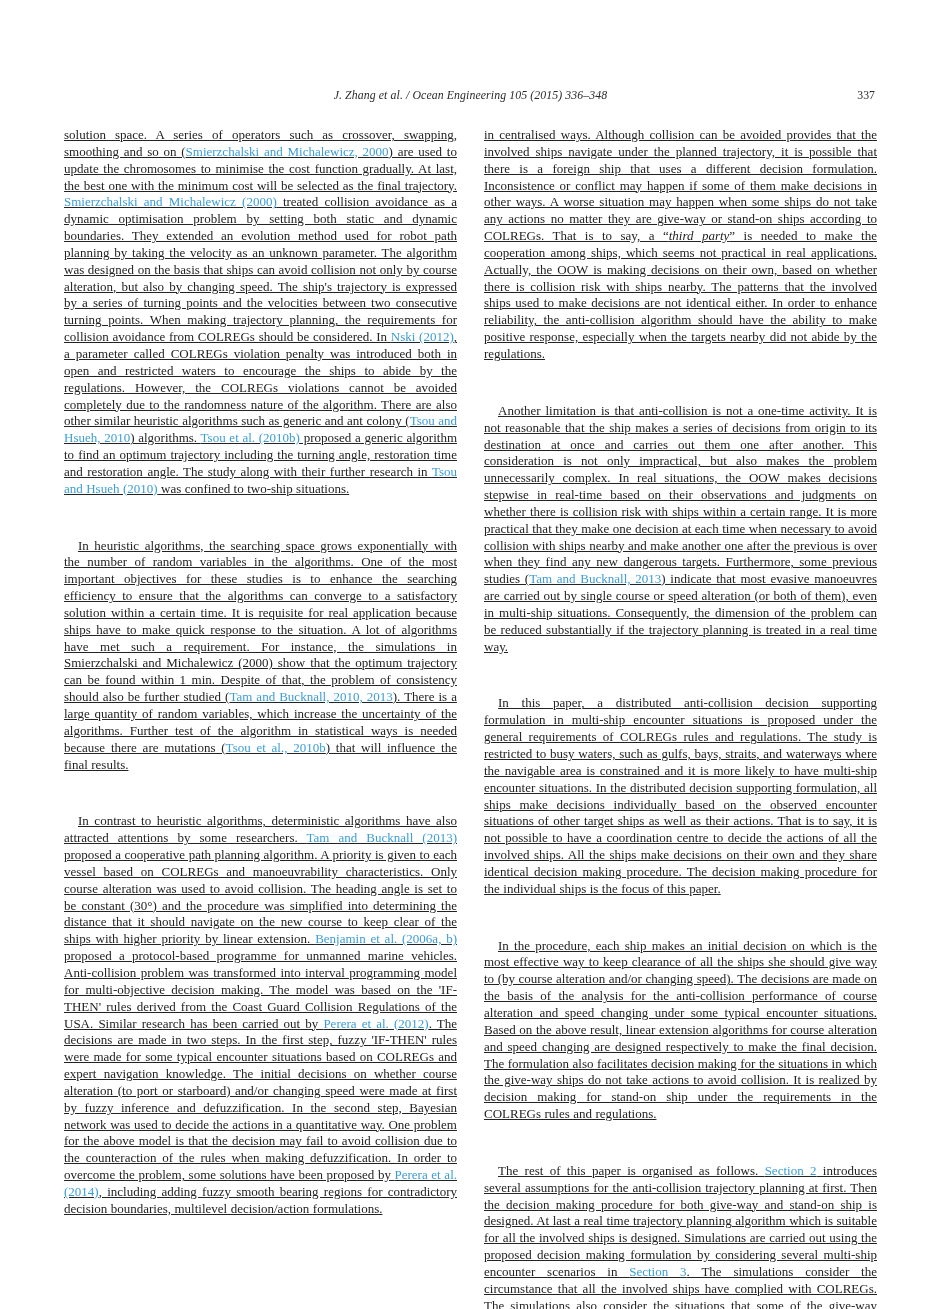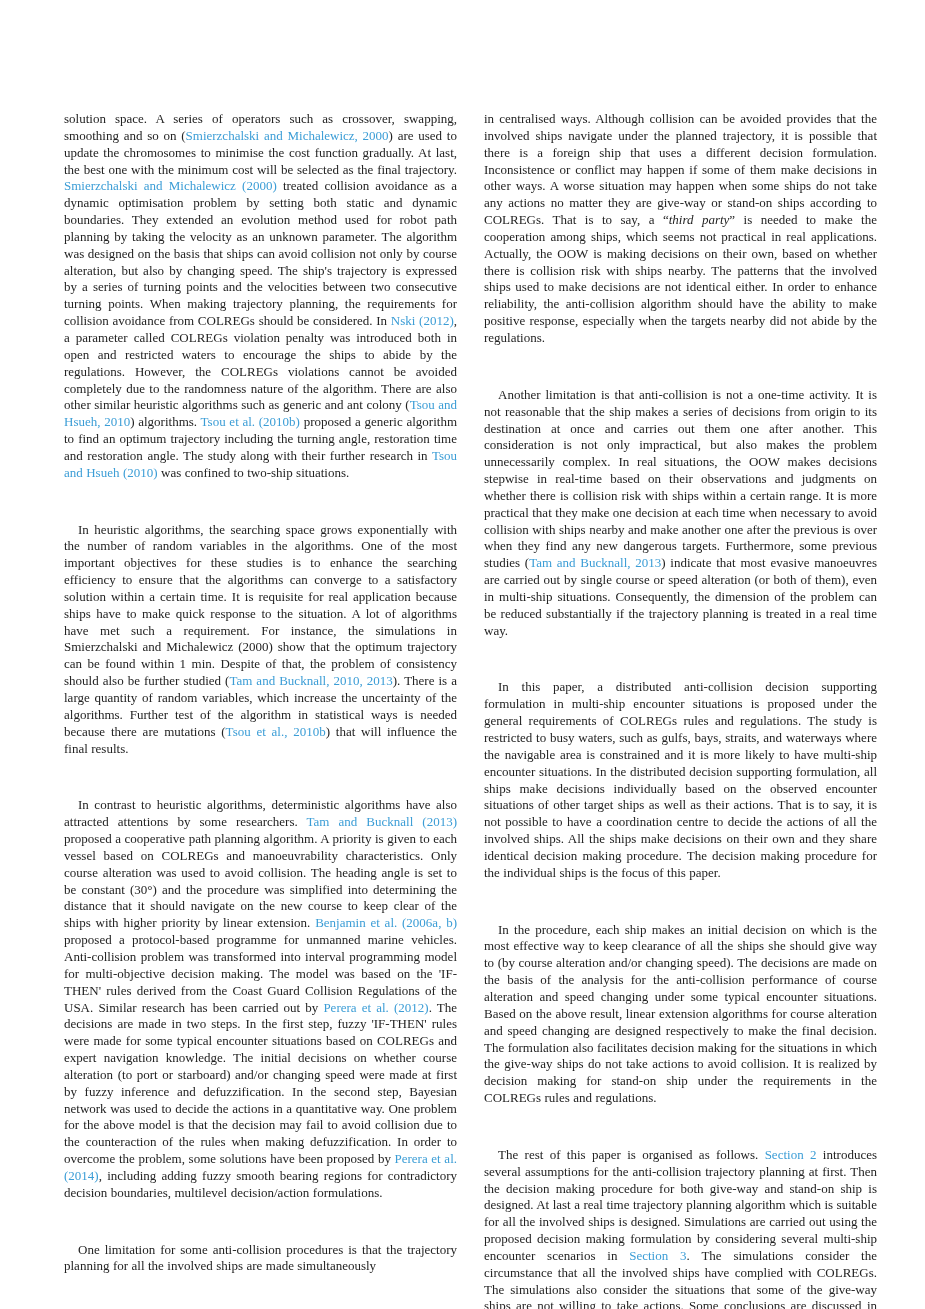--- a/index.html
+++ b/index.html
@@ -43,43 +43,47 @@
     width: 393px;
     font-size: 13px;
     line-height: 16.85px;
     text-align: justify;
     color: #232323;
     word-spacing: 0.2px;
   }
   p.para {
     margin: 0;
     padding: 0;
+    text-decoration: underline;
   }
   p.para.indent {
     text-indent: 14px;
     margin-top: 40px;
   }
   .cite-link {
     color: var(--link-color, #3b9dd6);
     cursor: pointer;
   }
   .italic {
     font-style: italic;
   }
 </style>
 </head>
 <body>
 
 <div class="page">
+  <div class="header">
+    <span class="running-title">J. Zhang et al. / Ocean Engineering 105 (2015) 336–348</span>
+    <span class="page-number">337</span>
+  </div>
   <div class="columns">
     <div class="col">
         <p class="para"><span>solution space. A series of operators such as crossover, swapping, smoothing and so on (</span><span class="cite-link">Smierzchalski and Michalewicz, 2000</span><span>) are used to update the chromosomes to minimise the cost function gradually. At last, the best one with the minimum cost will be selected as the final trajectory. </span><span class="cite-link">Smierzchalski and Michalewicz (2000)</span><span> treated collision avoidance as a dynamic optimisation problem by setting both static and dynamic boundaries. They extended an evolution method used for robot path planning by taking the velocity as an unknown parameter. The algorithm was designed on the basis that ships can avoid collision not only by course alteration, but also by changing speed. The ship's trajectory is expressed by a series of turning points and the velocities between two consecutive turning points. When making trajectory planning, the requirements for collision avoidance from COLREGs should be considered. In </span><span class="cite-link">Nski (2012)</span><span>, a parameter called COLREGs violation penalty was introduced both in open and restricted waters to encourage the ships to abide by the regulations. However, the COLREGs violations cannot be avoided completely due to the randomness nature of the algorithm. There are also other similar heuristic algorithms such as generic and ant colony (</span><span class="cite-link">Tsou and Hsueh, 2010</span><span>) algorithms. </span><span class="cite-link">Tsou et al. (2010b)</span><span> proposed a generic algorithm to find an optimum trajectory including the turning angle, restoration time and restoration angle. The study along with their further research in </span><span class="cite-link">Tsou and Hsueh (2010)</span><span> was confined to two-ship situations.</span></p>
         <p class="para indent"><span>In heuristic algorithms, the searching space grows exponentially with the number of random variables in the algorithms. One of the most important objectives for these studies is to enhance the searching efficiency to ensure that the algorithms can converge to a satisfactory solution within a certain time. It is requisite for real application because ships have to make quick response to the situation. A lot of algorithms have met such a requirement. For instance, the simulations in Smierzchalski and Michalewicz (2000) show that the optimum trajectory can be found within 1 min. Despite of that, the problem of consistency should also be further studied (</span><span class="cite-link">Tam and Bucknall, 2010, 2013</span><span>). There is a large quantity of random variables, which increase the uncertainty of the algorithms. Further test of the algorithm in statistical ways is needed because there are mutations (</span><span class="cite-link">Tsou et al., 2010b</span><span>) that will influence the final results.</span></p>
         <p class="para indent"><span>In contrast to heuristic algorithms, deterministic algorithms have also attracted attentions by some researchers. </span><span class="cite-link">Tam and Bucknall (2013)</span><span> proposed a cooperative path planning algorithm. A priority is given to each vessel based on COLREGs and manoeuvrability characteristics. Only course alteration was used to avoid collision. The heading angle is set to be constant (30°) and the procedure was simplified into determining the distance that it should navigate on the new course to keep clear of the ships with higher priority by linear extension. </span><span class="cite-link">Benjamin et al. (2006a, b)</span><span> proposed a protocol-based programme for unmanned marine vehicles. Anti-collision problem was transformed into interval programming model for multi-objective decision making. The model was based on the 'IF-THEN' rules derived from the Coast Guard Collision Regulations of the USA. Similar research has been carried out by </span><span class="cite-link">Perera et al. (2012)</span><span>. The decisions are made in two steps. In the first step, fuzzy 'IF-THEN' rules were made for some typical encounter situations based on COLREGs and expert navigation knowledge. The initial decisions on whether course alteration (to port or starboard) and/or changing speed were made at first by fuzzy inference and defuzzification. In the second step, Bayesian network was used to decide the actions in a quantitative way. One problem for the above model is that the decision may fail to avoid collision due to the counteraction of the rules when making defuzzification. In order to overcome the problem, some solutions have been proposed by </span><span class="cite-link">Perera et al. (2014)</span><span>, including adding fuzzy smooth bearing regions for contradictory decision boundaries, multilevel decision/action formulations.</span></p>
-        <p class="para indent"><span>One limitation for some anti-collision procedures is that the trajectory planning for all the involved ships are made simultaneously</span></p>
       </div>
     <div class="col">
         <p class="para"><span>in centralised ways. Although collision can be avoided provides that the involved ships navigate under the planned trajectory, it is possible that there is a foreign ship that uses a different decision formulation. Inconsistence or conflict may happen if some of them make decisions in other ways. A worse situation may happen when some ships do not take any actions no matter they are give-way or stand-on ships according to COLREGs. That is to say, a “</span><span class="italic">third party</span><span>” is needed to make the cooperation among ships, which seems not practical in real applications. Actually, the OOW is making decisions on their own, based on whether there is collision risk with ships nearby. The patterns that the involved ships used to make decisions are not identical either. In order to enhance reliability, the anti-collision algorithm should have the ability to make positive response, especially when the targets nearby did not abide by the regulations.</span></p>
         <p class="para indent"><span>Another limitation is that anti-collision is not a one-time activity. It is not reasonable that the ship makes a series of decisions from origin to its destination at once and carries out them one after another. This consideration is not only impractical, but also makes the problem unnecessarily complex. In real situations, the OOW makes decisions stepwise in real-time based on their observations and judgments on whether there is collision risk with ships within a certain range. It is more practical that they make one decision at each time when necessary to avoid collision with ships nearby and make another one after the previous is over when they find any new dangerous targets. Furthermore, some previous studies (</span><span class="cite-link">Tam and Bucknall, 2013</span><span>) indicate that most evasive manoeuvres are carried out by single course or speed alteration (or both of them), even in multi-ship situations. Consequently, the dimension of the problem can be reduced substantially if the trajectory planning is treated in a real time way.</span></p>
         <p class="para indent"><span>In this paper, a distributed anti-collision decision supporting formulation in multi-ship encounter situations is proposed under the general requirements of COLREGs rules and regulations. The study is restricted to busy waters, such as gulfs, bays, straits, and waterways where the navigable area is constrained and it is more likely to have multi-ship encounter situations. In the distributed decision supporting formulation, all ships make decisions individually based on the observed encounter situations of other target ships as well as their actions. That is to say, it is not possible to have a coordination centre to decide the actions of all the involved ships. All the ships make decisions on their own and they share identical decision making procedure. The decision making procedure for the individual ships is the focus of this paper.</span></p>
         <p class="para indent"><span>In the procedure, each ship makes an initial decision on which is the most effective way to keep clearance of all the ships she should give way to (by course alteration and/or changing speed). The decisions are made on the basis of the analysis for the anti-collision performance of course alteration and speed changing under some typical encounter situations. Based on the above result, linear extension algorithms for course alteration and speed changing are designed respectively to make the final decision. The formulation also facilitates decision making for the situations in which the give-way ships do not take actions to avoid collision. It is realized by decision making for stand-on ship under the requirements in the COLREGs rules and regulations.</span></p>
         <p class="para indent"><span>The rest of this paper is organised as follows. </span><span class="cite-link">Section 2</span><span> introduces several assumptions for the anti-collision trajectory planning at first. Then the decision making procedure for both give-way and stand-on ship is designed. At last a real time trajectory planning algorithm which is suitable for all the involved ships is designed. Simulations are carried out using the proposed decision making formulation by considering several multi-ship encounter scenarios in </span><span class="cite-link">Section 3</span><span>. The simulations consider the circumstance that all the involved ships have complied with COLREGs. The simulations also consider the situations that some of the give-way ships are not willing to take actions. Some conclusions are discussed in </span><span class="cite-link">Section 4</span><span>.</span></p>
       </div>
   </div>
 </div>

